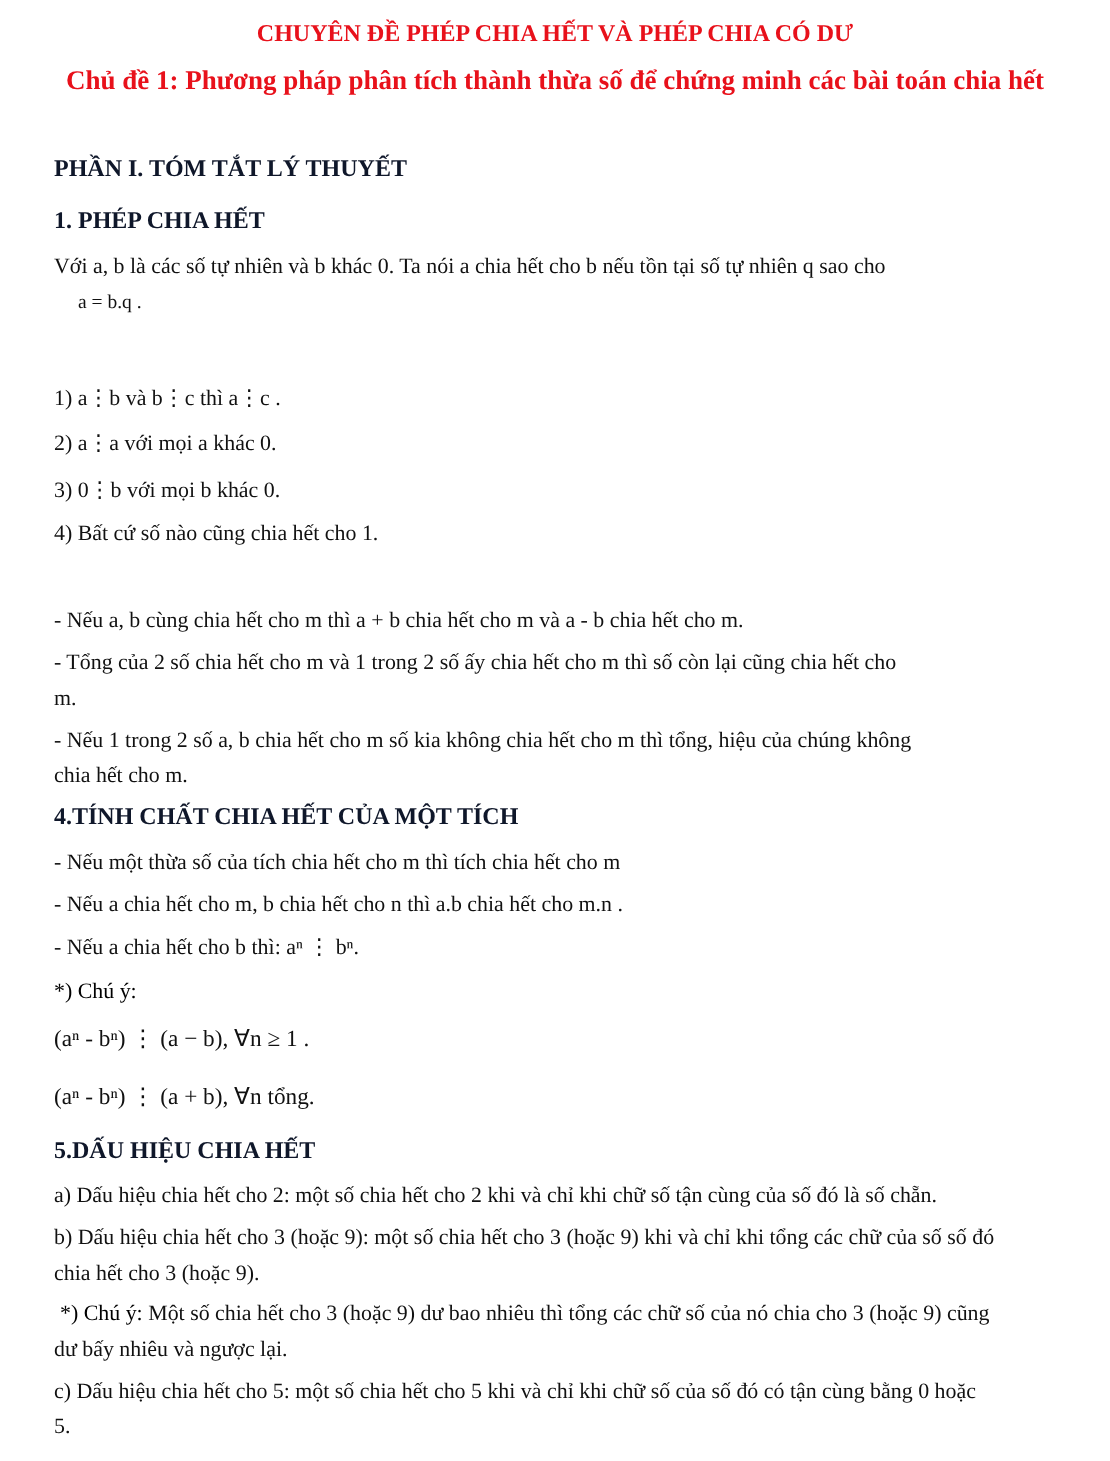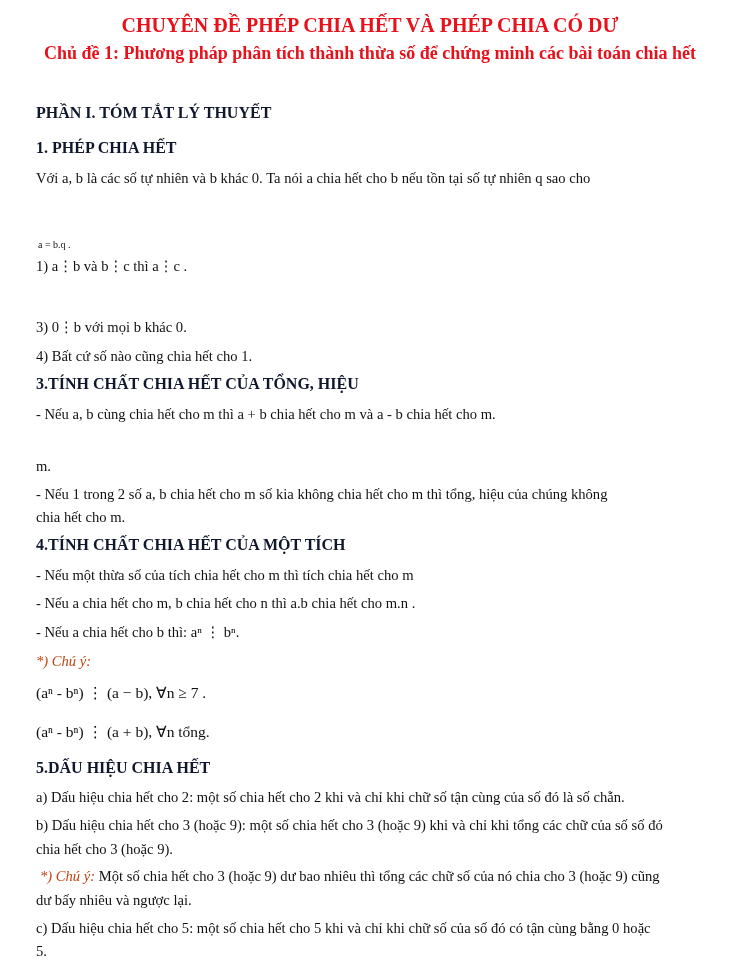--- a/index.html
+++ b/index.html
@@ -1,58 +1,59 @@
 <!DOCTYPE html>
 <html><head>
 <meta charset="utf-8">
 <style>
   html, body { margin:0; padding:0; background:#ffffff; }
   body { width:740px; height:974px; overflow:hidden; position:relative;
          font-family:"Liberation Serif", "DejaVu Serif", serif; color:#111; }
   .page { position:absolute; left:0; top:0; width:740px; height:974px; }
   .title { position:absolute; left:0; width:740px; text-align:center; color:#e8111b; font-weight:bold; }
-  .t1 { top:14px; font-size:20px; }
+  .t1 { top:14px; font-size:16px; }
   .t2 { top:43px; font-size:18px; }
   .h { position:absolute; left:36px; color:#0f172a; font-weight:bold; font-size:16px; }
   .p { position:absolute; left:36px; font-size:14.6px; line-height:20px; white-space:nowrap; }
-  .note { color:#c2410c; font-style:italic; }
+  .note { color:#000000; }
   .m { font-family:"Liberation Serif", serif; }
 </style>
 </head>
 <body>
 
 <div class="page">
   <div class="title t1">CHUYÊN ĐỀ PHÉP CHIA HẾT VÀ PHÉP CHIA CÓ DƯ</div>
   <div class="title t2">Chủ đề 1: Phương pháp phân tích thành thừa số để chứng minh các bài toán chia hết</div>
 
   <div class="h" style="top:104px;">PHẦN I. TÓM TẮT LÝ THUYẾT</div>
 
   <div class="h" style="top:139px;">1. PHÉP CHIA HẾT</div>
   <div class="p" style="top:168px;">Với a, b là các số tự nhiên và b khác 0. Ta nói a chia hết cho b nếu tồn tại số tự nhiên q sao cho</div>
-  <div class="p m" style="top:191px;left:38px;font-size:10px;margin-top:44px;">a = b.q .</div>
+  <div class="p m" style="top:191px;left:52px;font-size:13px;">a = b.q .</div>
 
   <div class="p" style="top:256px;">1) a⋮b và b⋮c thì a⋮c .</div>
+  <div class="p" style="top:286px;">2) a⋮a với mọi a khác 0.</div>
   <div class="p" style="top:317px;">3) 0⋮b với mọi b khác 0.</div>
   <div class="p" style="top:346px;">4) Bất cứ số nào cũng chia hết cho 1.</div>
 
-  <div class="h" style="top:375px;">3.TÍNH CHẤT CHIA HẾT CỦA TỔNG, HIỆU</div>
   <div class="p" style="top:404px;">- Nếu a, b cùng chia hết cho m thì  a + b  chia hết cho m và  a - b  chia hết cho m.</div>
+  <div class="p" style="top:432px;">- Tổng của 2 số chia hết cho m và 1 trong 2 số ấy chia hết cho m thì số còn lại cũng chia hết cho</div>
   <div class="p" style="top:456px;">m.</div>
   <div class="p" style="top:484px;">- Nếu 1 trong 2 số a, b chia hết cho m số kia không chia hết cho m thì tổng, hiệu của chúng không</div>
   <div class="p" style="top:507px;">chia hết cho m.</div>
 
   <div class="h" style="top:536px;">4.TÍNH CHẤT CHIA HẾT CỦA MỘT TÍCH</div>
   <div class="p" style="top:565px;">- Nếu một thừa số của tích chia hết cho m thì tích chia hết cho m</div>
   <div class="p" style="top:593px;">- Nếu a chia hết cho m, b chia hết cho n thì a.b chia hết cho  m.n .</div>
   <div class="p" style="top:622px;">
     <span>- Nếu a chia hết cho b thì:</span>
     <span class="m">aⁿ ⋮ bⁿ.</span>
   </div>
   <div class="p note" style="top:651px;">*) Chú ý:</div>
-  <div class="p m" style="top:683px;font-size:15.5px;">(aⁿ - bⁿ) ⋮ (a − b), ∀n ≥ 7 .</div>
+  <div class="p m" style="top:683px;font-size:15.5px;">(aⁿ - bⁿ) ⋮ (a − b), ∀n ≥ 1 .</div>
   <div class="p m" style="top:722px;font-size:15.5px;">(aⁿ - bⁿ) ⋮ (a + b), ∀n  tổng.</div>
 
   <div class="h" style="top:759px;">5.DẤU HIỆU CHIA HẾT</div>
   <div class="p" style="top:787px;">a) Dấu hiệu chia hết cho 2: một số chia hết cho 2 khi và chỉ khi chữ số tận cùng của số đó là số chẵn.</div>
   <div class="p" style="top:815px;">b) Dấu hiệu chia hết cho 3 (hoặc 9): một số chia hết cho 3 (hoặc 9) khi và chỉ khi tổng các chữ của số số đó</div>
   <div class="p" style="top:839px;">chia hết cho 3 (hoặc 9).</div>
   <div class="p" style="top:866px;left:40px;">
     <span class="note">*) Chú ý:</span><span> Một số chia hết cho 3 (hoặc 9) dư bao nhiêu thì tổng các chữ số của nó chia cho 3 (hoặc 9) cũng</span>
   </div>
   <div class="p" style="top:890px;">dư bấy nhiêu và ngược lại.</div>

